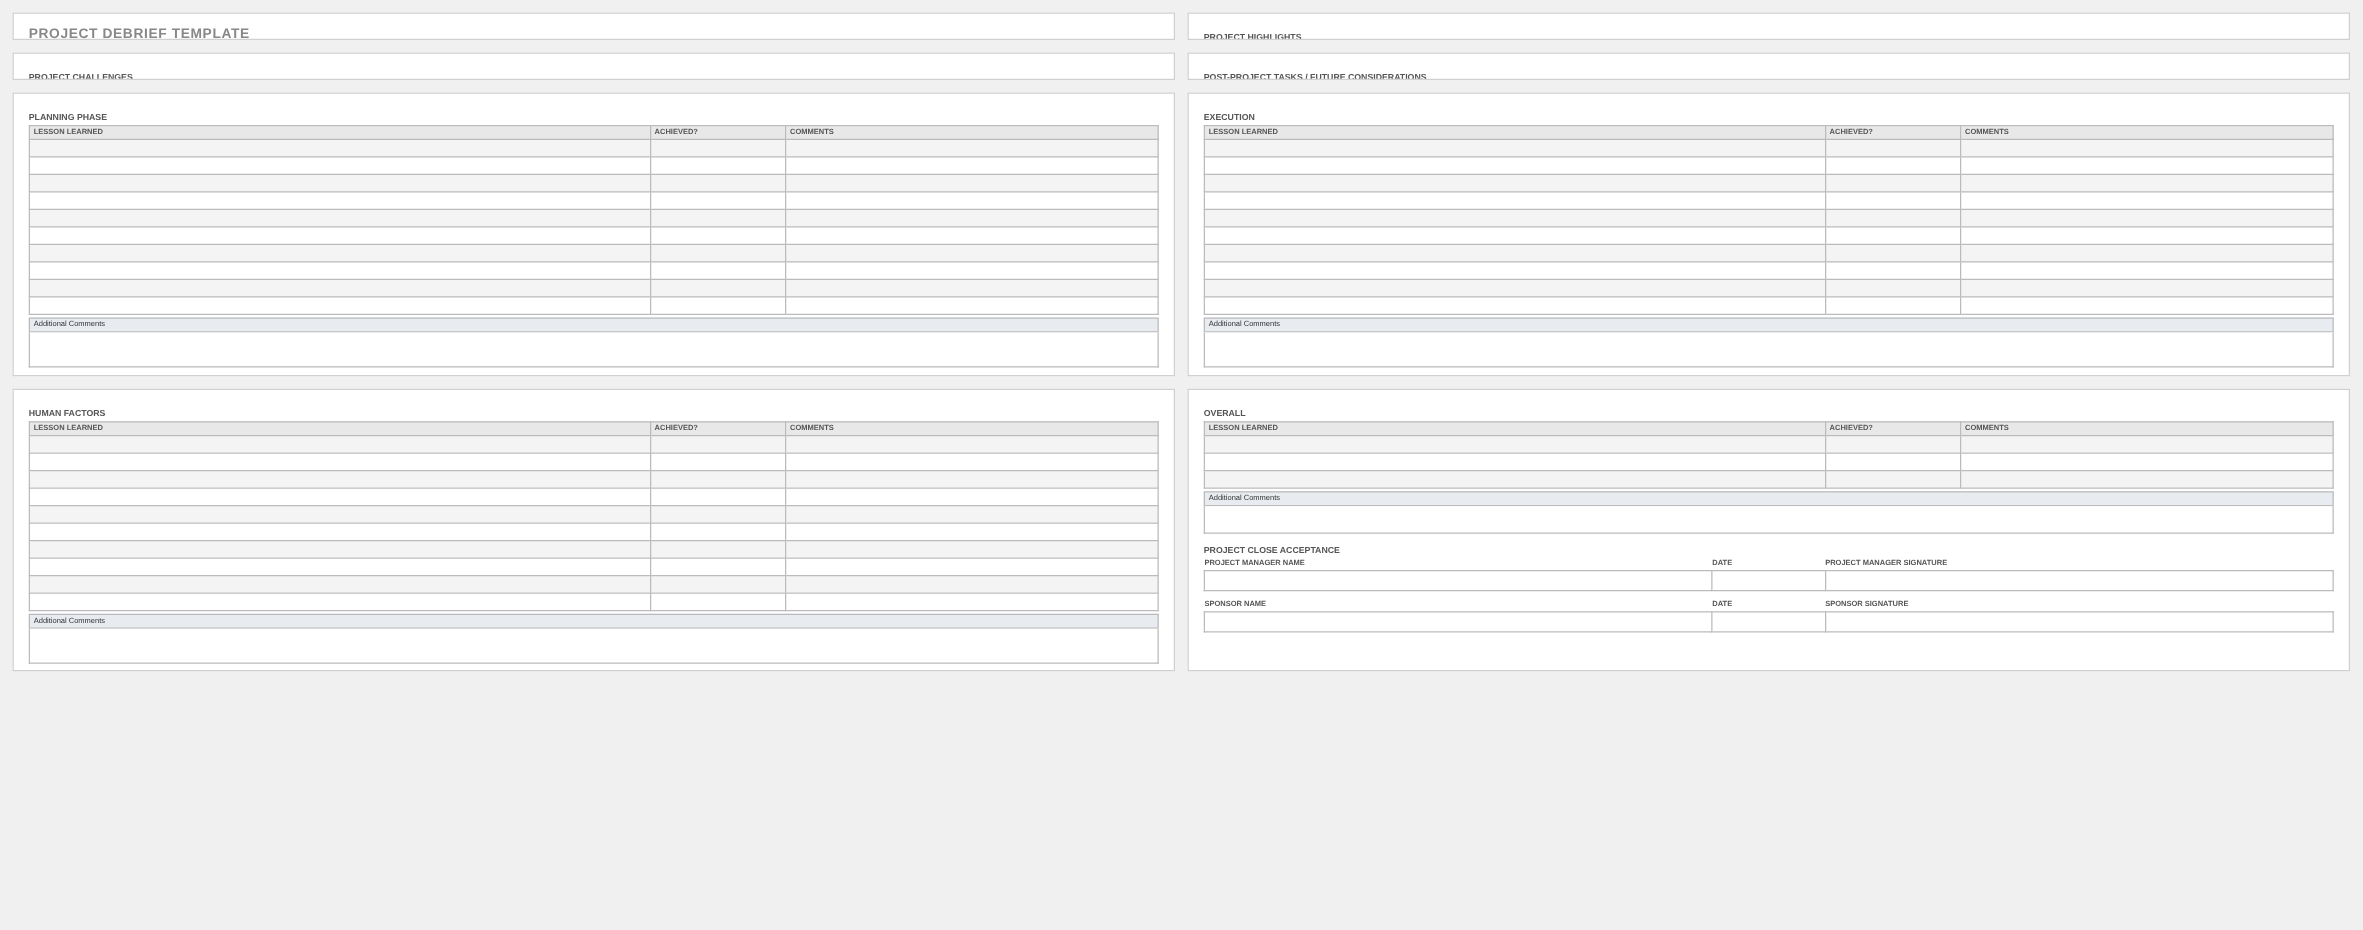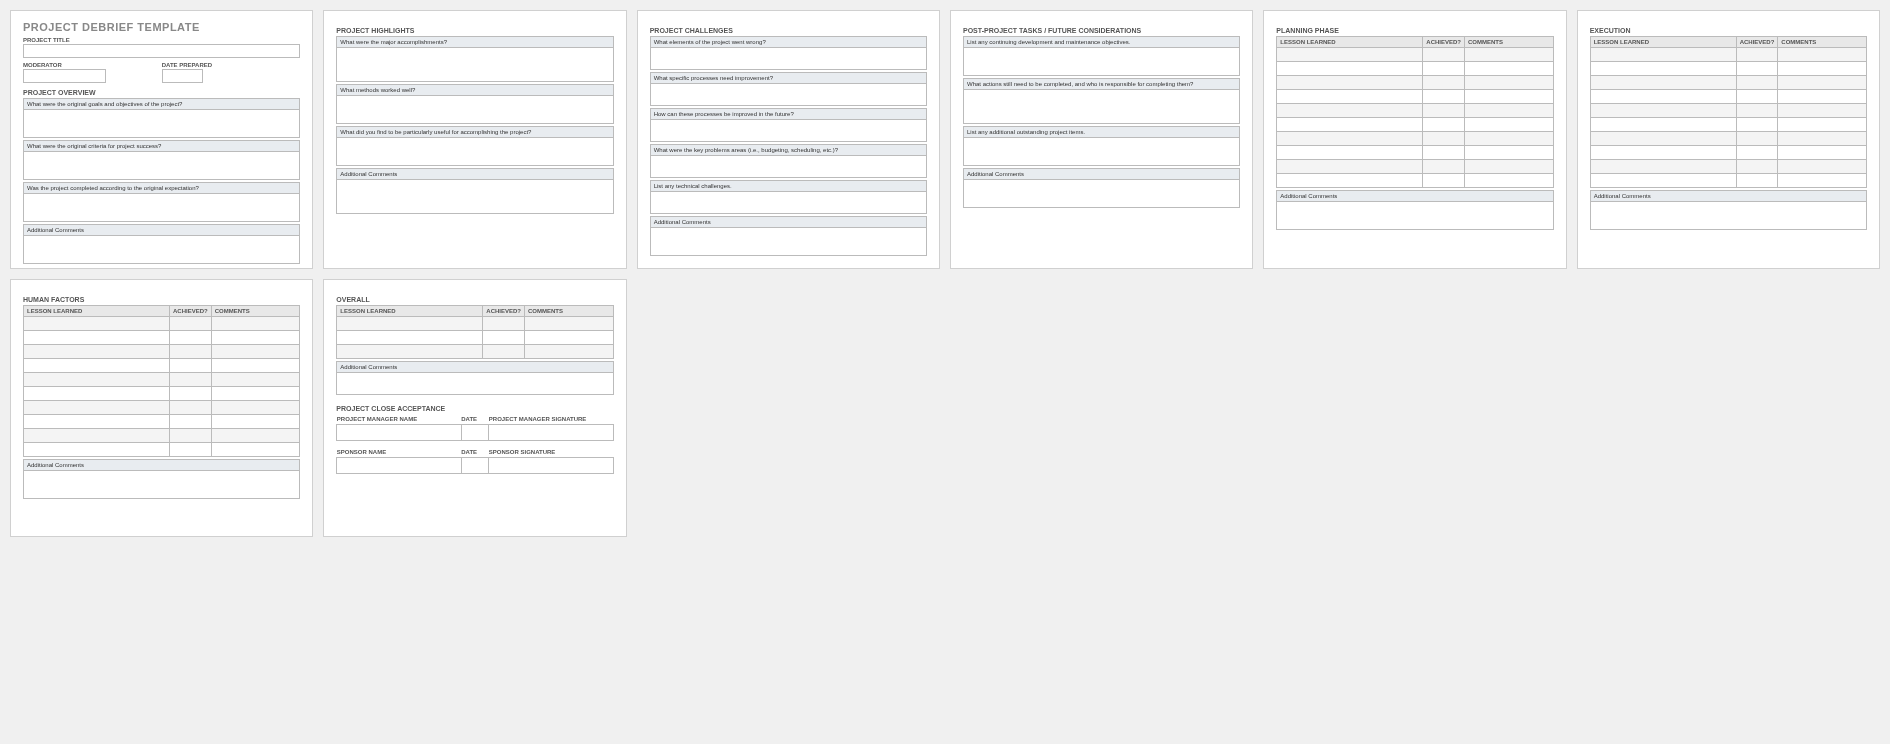--- a/index.html
+++ b/index.html
@@ -3,21 +3,21 @@
 <meta charset="utf-8">
 <style>
   * { box-sizing: border-box; margin: 0; padding: 0; }
   body {
     background: #f0f0f0;
     font-family: Arial, Helvetica, sans-serif;
     padding: 10px;
   }
   .grid {
     display: grid;
-    grid-template-columns: repeat(6, 1fr);
+    grid-template-columns: repeat(2, 1fr);
     grid-template-rows: repeat(2, 1fr);
     gap: 10px;
     width: 1870px;
     height: 527px;
   }
   .page {
     background: #fff;
     border: 1px solid #d0d0d0;
     padding: 10px 12px;
     font-size: 6px;

